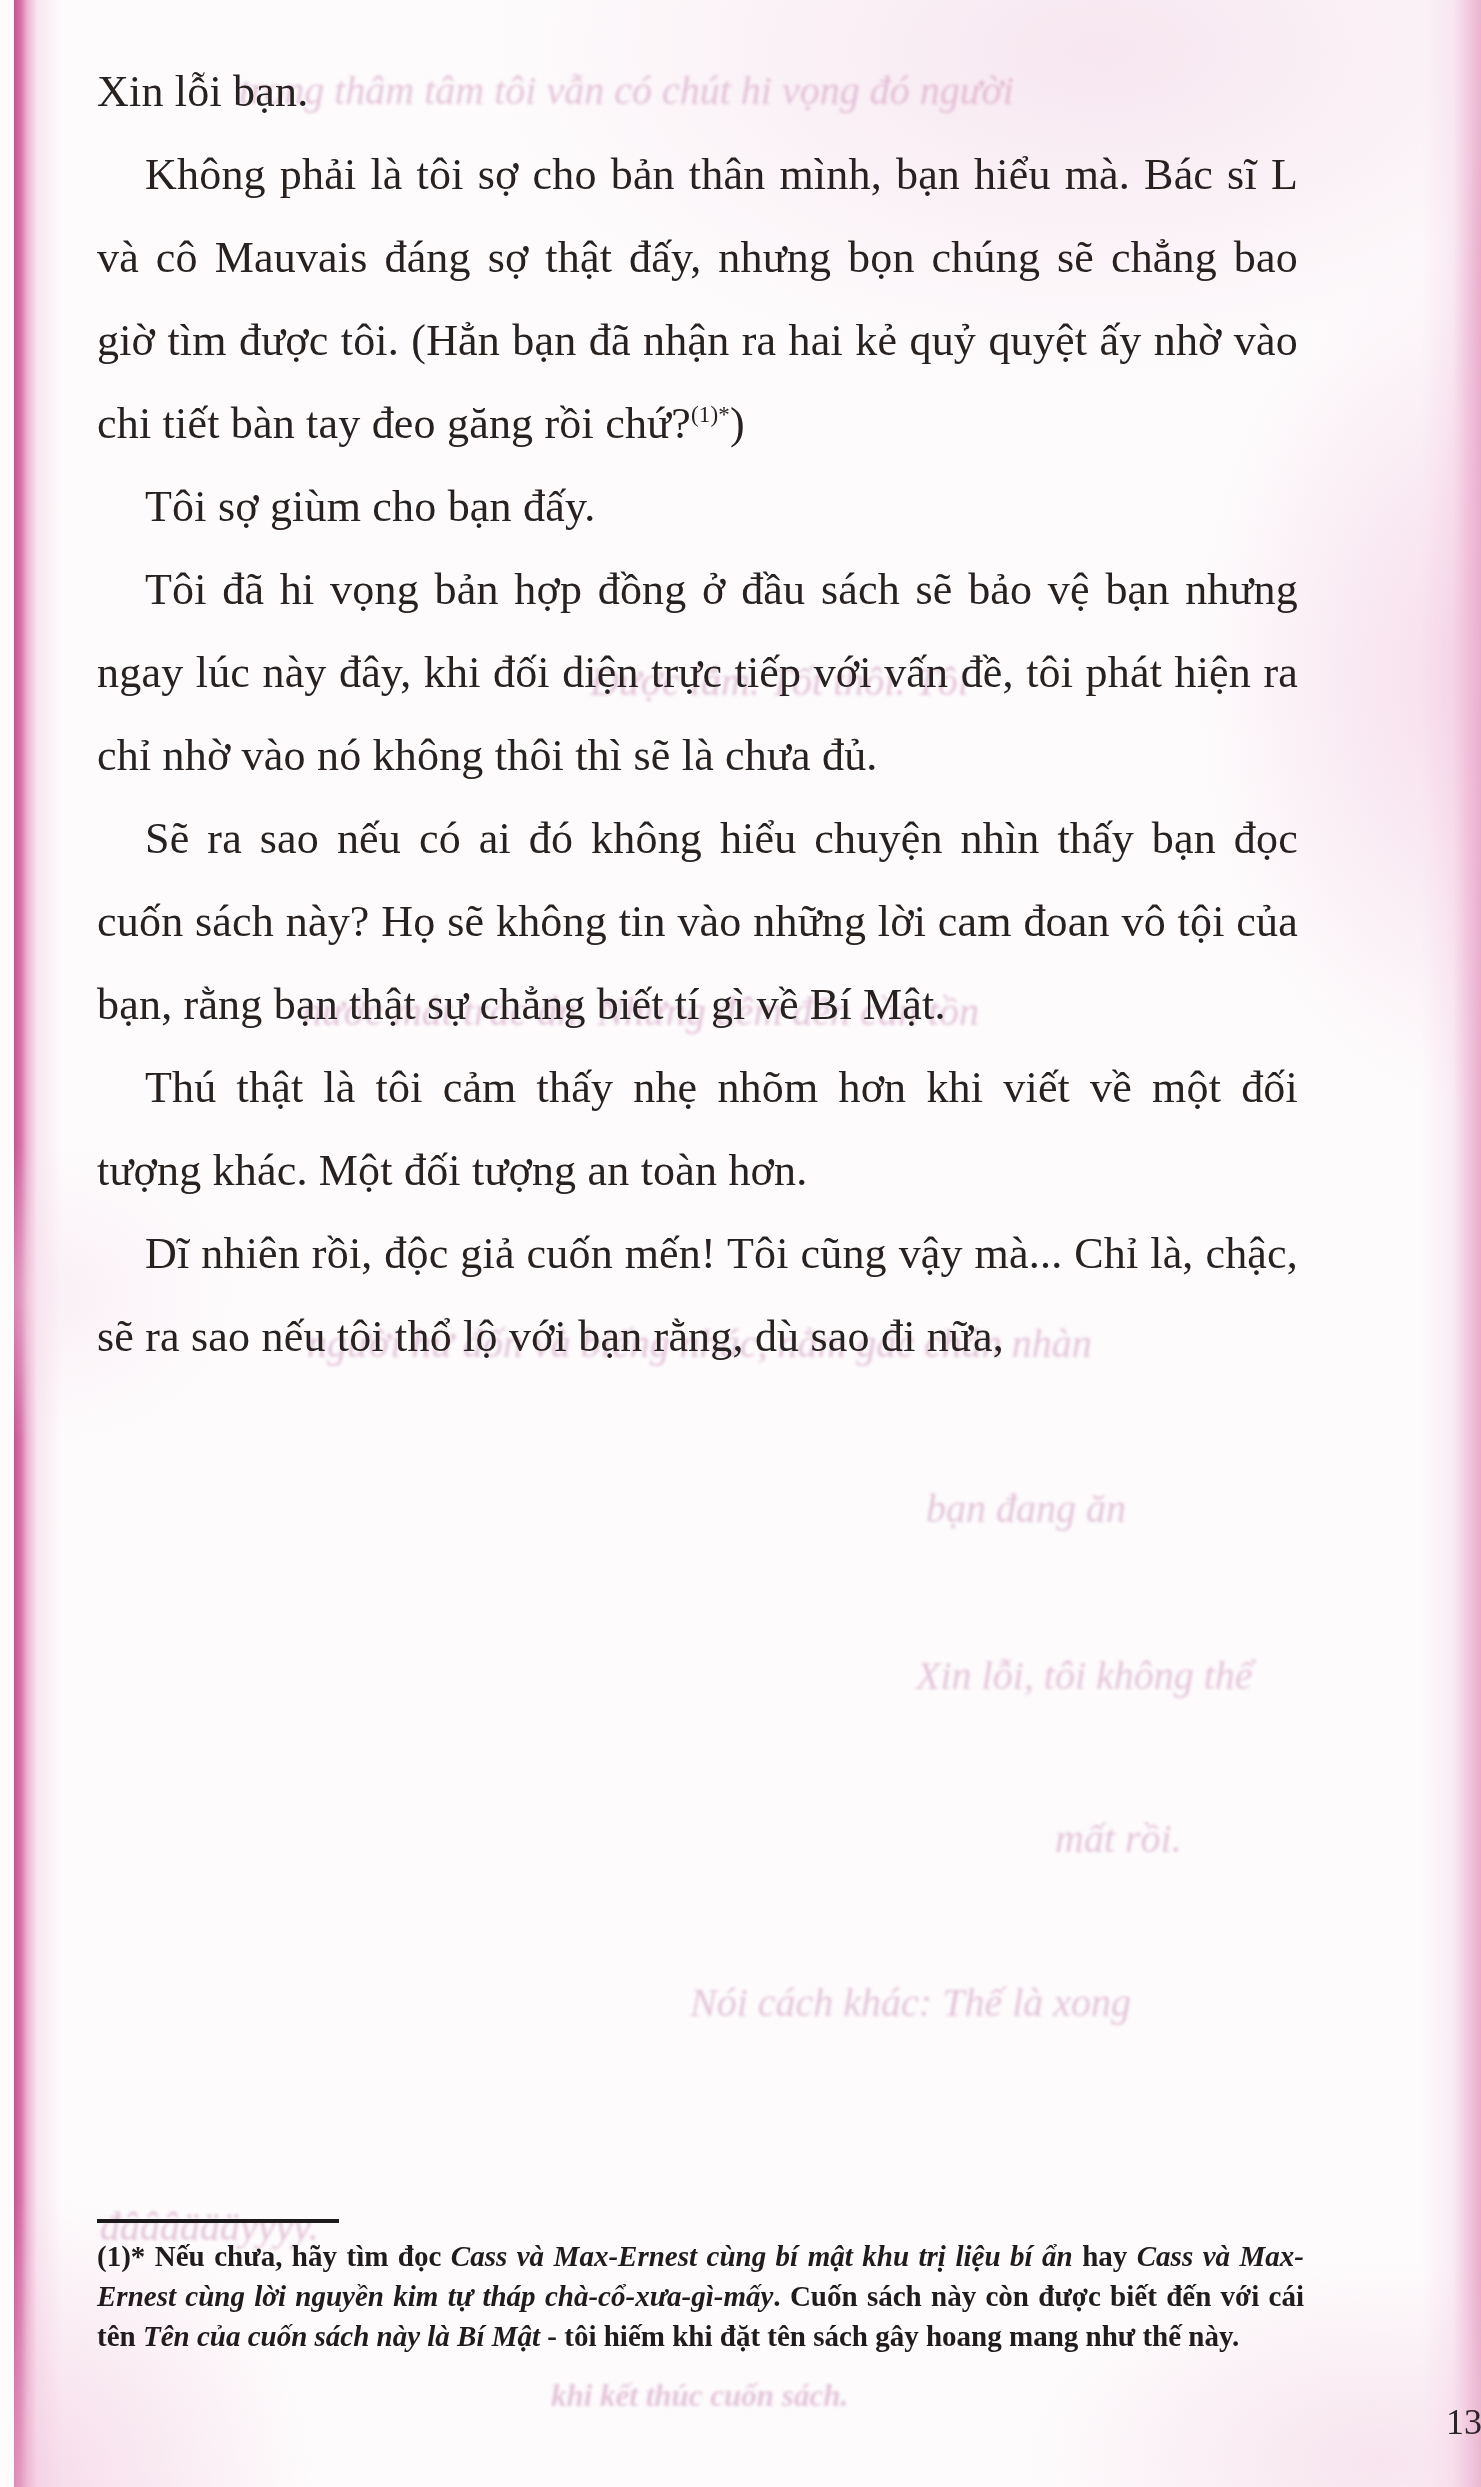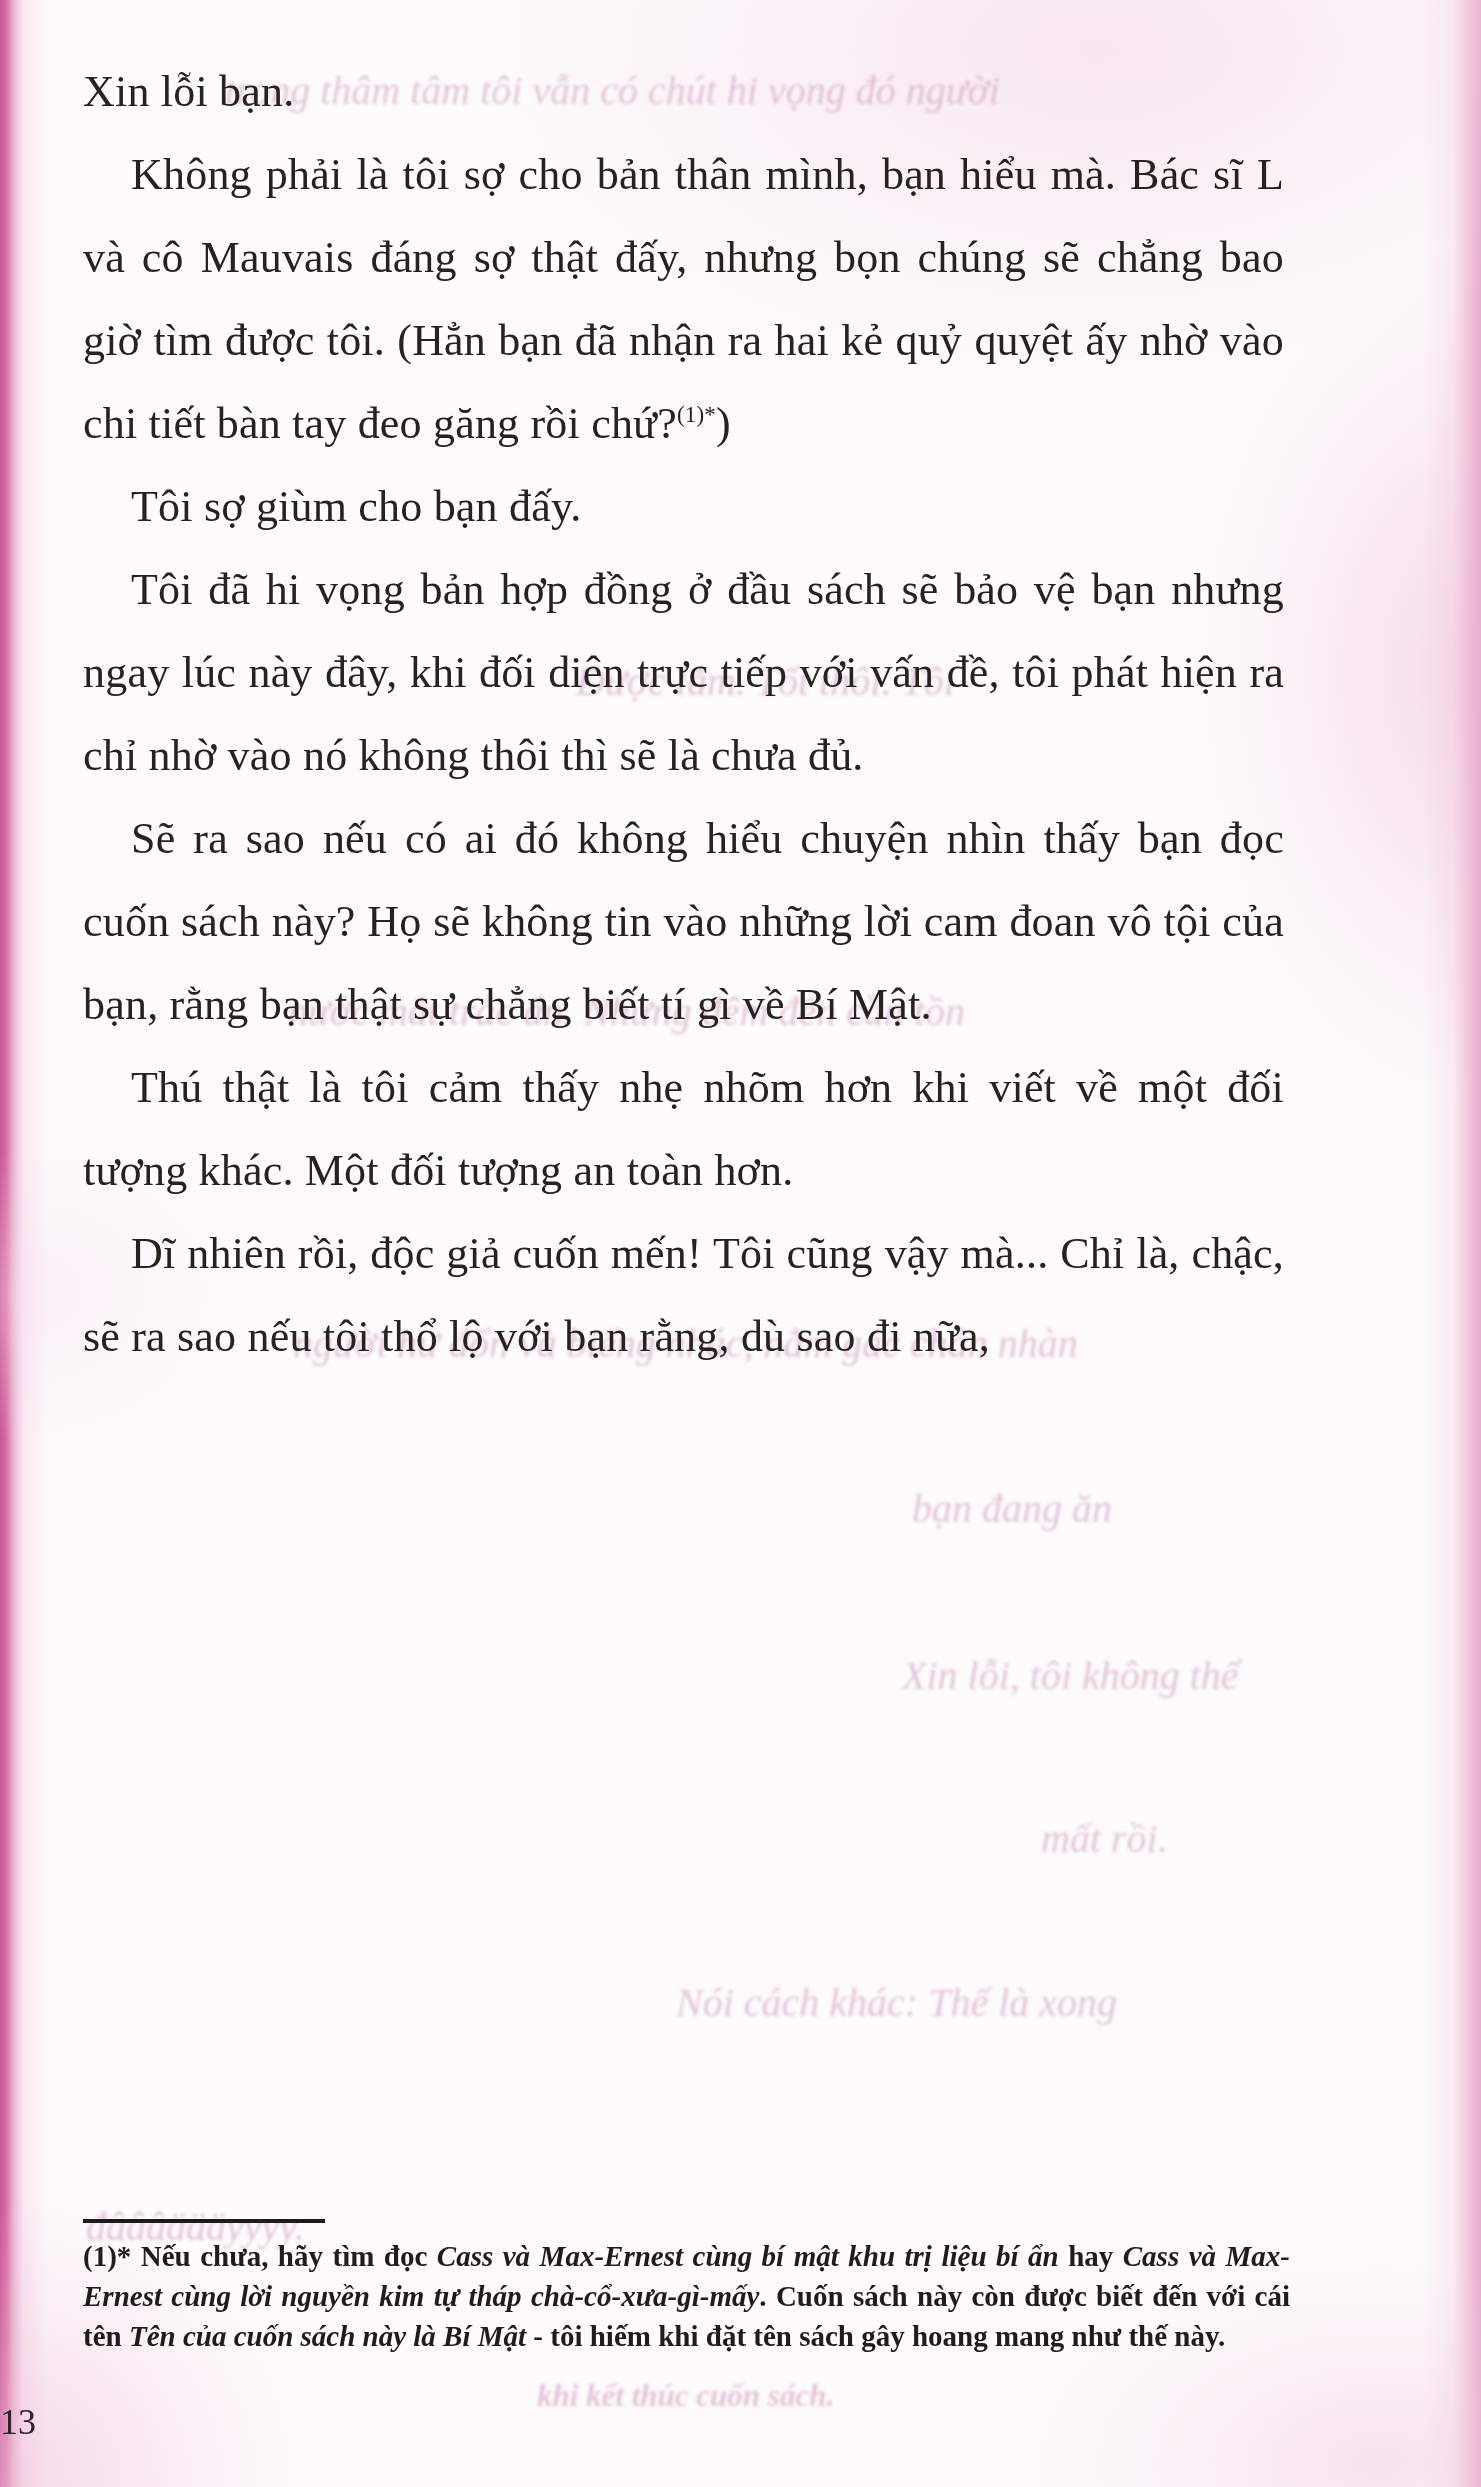--- a/index.html
+++ b/index.html
@@ -2,21 +2,21 @@
 <html><head>
 <meta charset="utf-8">
 <style>
   html, body { margin: 0; padding: 0; }
   body {
     width: 1482px; height: 2487px;
     position: relative; overflow: hidden;
     background: #fdfbfc;
     font-family: "Liberation Serif", "DejaVu Serif", serif;
   }
-  .page { position: absolute; inset: 0; }
+  .page { position: absolute; inset: 0; margin-left: 14px; }
 
   
   .edge-left {
     position: absolute; left: 0; top: 0; bottom: 0; width: 48px;
     background: linear-gradient(90deg,
       #c95392 0px, #d671a8 6.7px, #eab4d1 13.4px,
       rgba(244,214,230,0.55) 23px, rgba(250,240,246,0) 48px);
   }
   .edge-right {
     position: absolute; right: 0; top: 0; bottom: 0; width: 61px;
@@ -59,21 +59,21 @@
   }
   .footnote {
     position: absolute; left: 83px; top: 2236px; width: 1207px;
     font-size: 29px; line-height: 40px; font-weight: bold;
     color: #201b1c; text-align: justify;
   }
   .footnote em { }
 
   .page-number {
     position: absolute; left: 0; right: 0; top: 2401px;
-    text-align: left; font-size: 36px; color: #2a2526;
+    text-align: right; font-size: 36px; color: #2a2526;
   }
 </style>
 </head>
 <body>
 
 <div class="page">
 
   <div class="edge-left"></div>
   <div class="edge-right"></div>
   <div class="tint-overlay"></div>

